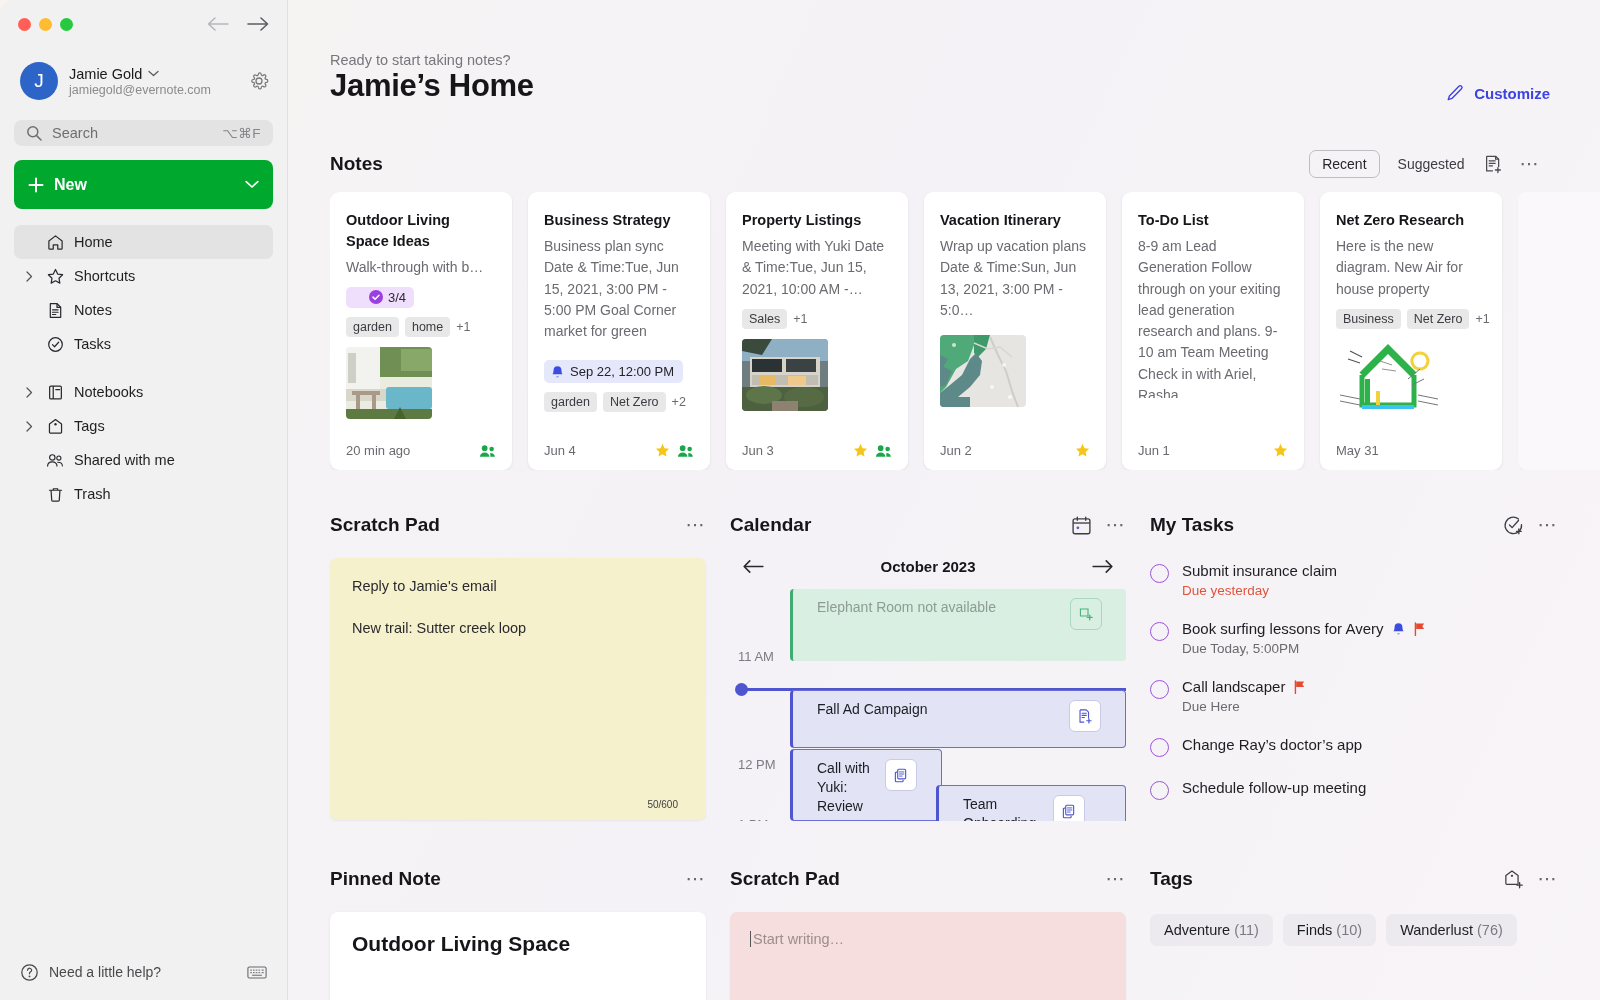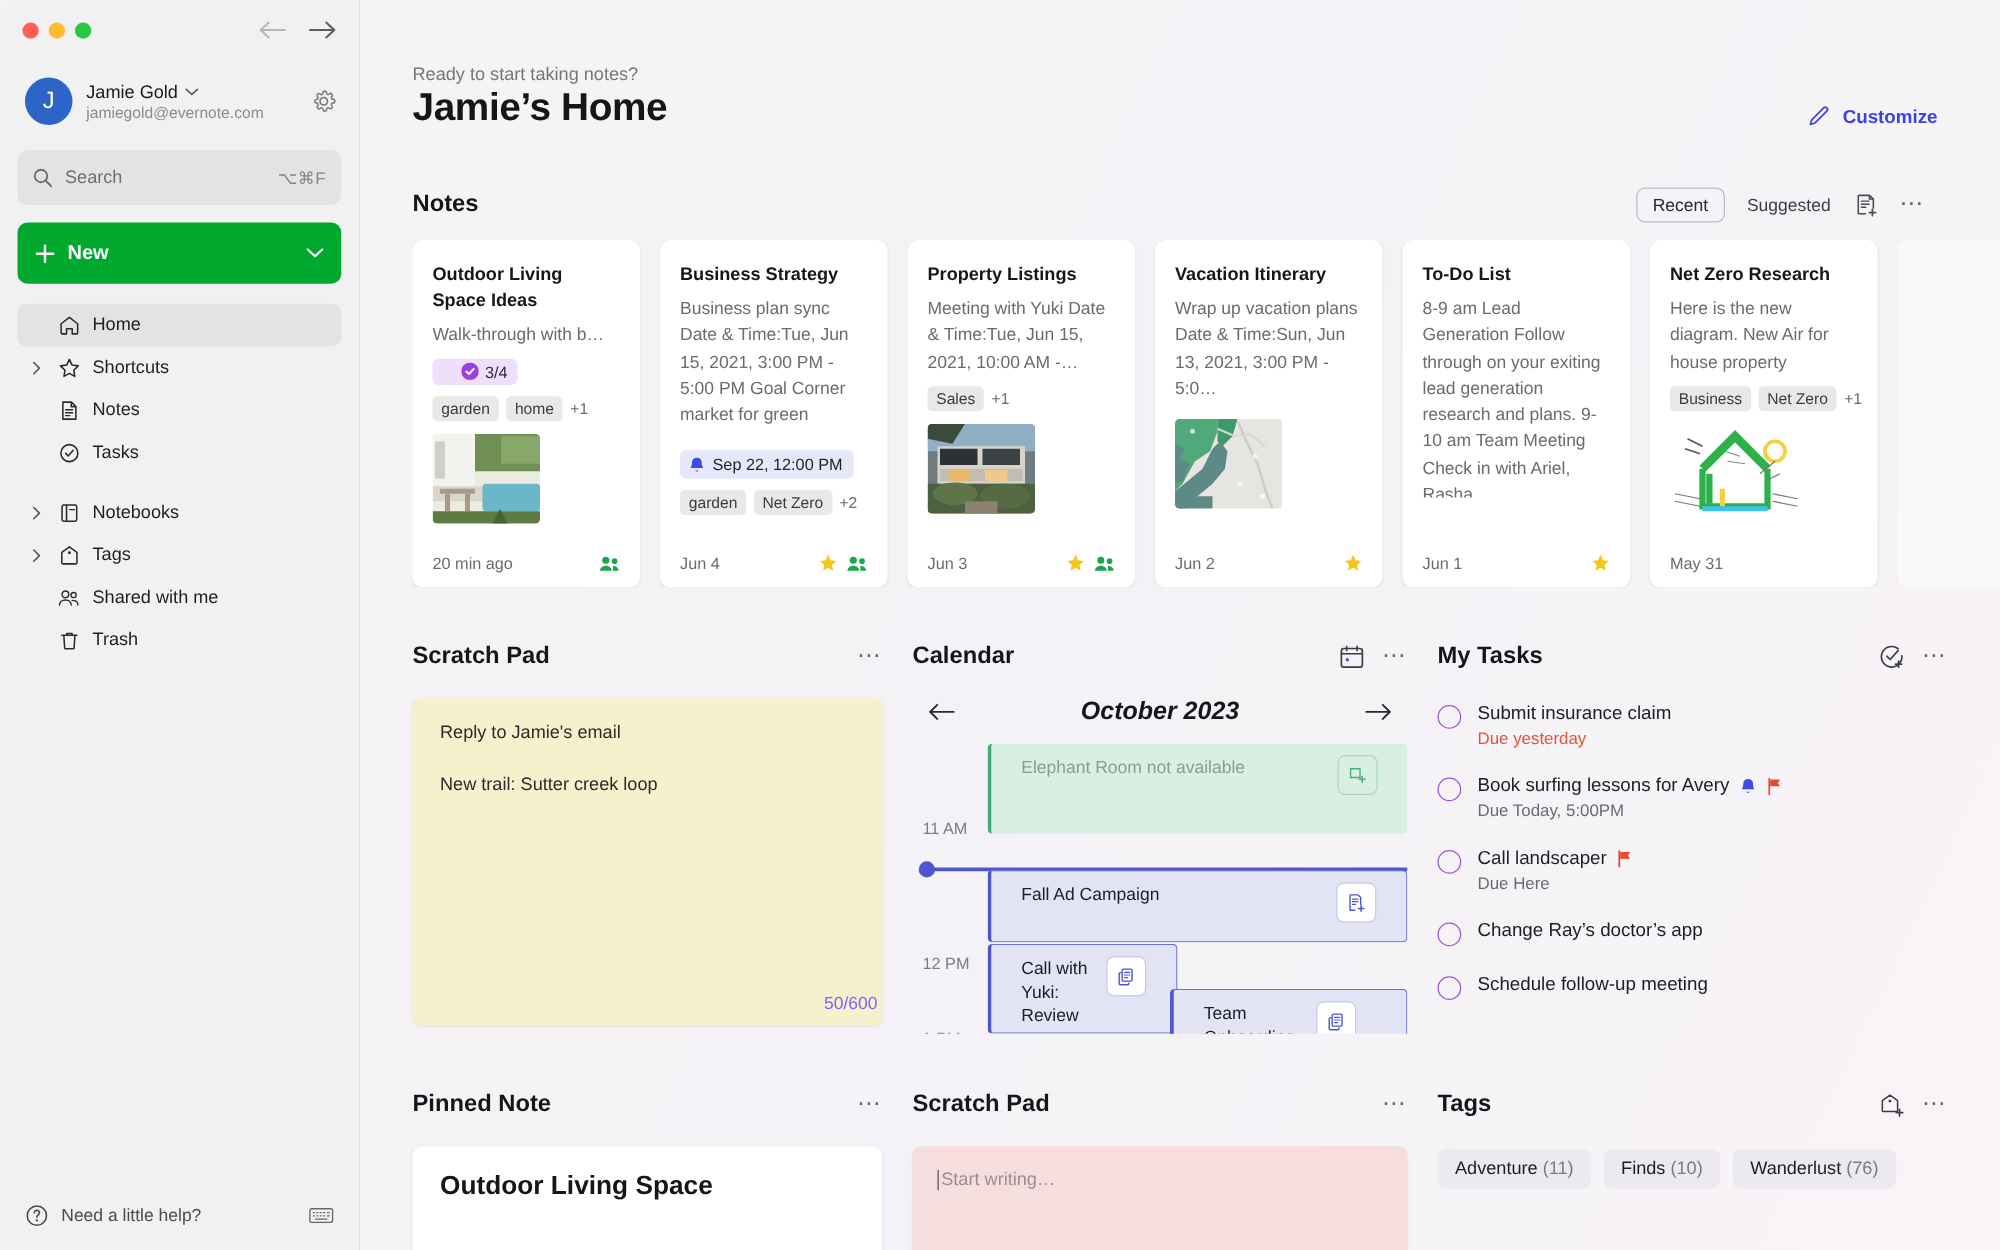--- a/index.html
+++ b/index.html
@@ -53,21 +53,21 @@
     flex: 0 0 38px;
   }
   .acct-text { display: flex; flex-direction: column; gap: 1px; min-width: 0; }
   .acct-name-row { display: flex; align-items: center; gap: 6px; }
   .acct-name { font-size: 14.5px; color: #1a1a1a; font-weight: 400; }
   .acct-email { font-size: 12.5px; color: #8b8b8f; }
   .gear { margin-left: auto; opacity: .72; }
 
   .search-box {
     margin: 10px 14px 0 14px;
-    height: 44px;
+    height: 26px;
     background: #e4e3e3;
     border-radius: 8px;
     display: flex; align-items: center;
     padding: 0 12px; gap: 10px;
   }
   .search-ph { font-size: 14.5px; color: #6f6f73; flex: 1; }
   .search-kbd { font-size: 13.5px; color: #86868a; letter-spacing: .5px; }
 
   .new-btn {
     margin: 14px 14px 0 14px;
@@ -200,28 +200,28 @@
   .scratch-body {
     margin-top: 18px; height: 262px;
     background: #f6f1cd;
     border-radius: 7px;
     padding: 20px 22px;
     position: relative;
     box-shadow: 0 1px 2px rgba(20,20,40,.06);
   }
   .scratch-line { font-size: 14.5px; color: #2a2a2e; }
   .scratch-line + .scratch-line { margin-top: 26px; }
-  .scratch-count { position: absolute; right: 4px; bottom: 10px; font-size: 14px; color: #8b5cf6; }
+  .scratch-count { position: absolute; right: 28px; bottom: 10px; font-size: 10px; color: #404040; }
 
   .w-cal { flex: 0 0 396px; }
   .cal-nav {
     display: flex; align-items: center; justify-content: space-between;
     margin-top: 18px; padding: 0 12px;
   }
-  .cal-month { font-size: 20px; font-weight: 700; color: #16161a; font-style: italic; }
+  .cal-month { font-size: 15px; font-weight: 700; color: #16161a; }
   .cal-grid {
     margin-top: 14px; position: relative; height: 232px; overflow: hidden;
   }
   .time-lbl { position: absolute; left: 8px; font-size: 13px; color: #7c7c84; }
   .ev {
     position: absolute;
     border-radius: 4px;
     padding: 9px 24px;
     font-size: 14px;
     display: flex; align-items: flex-start;

